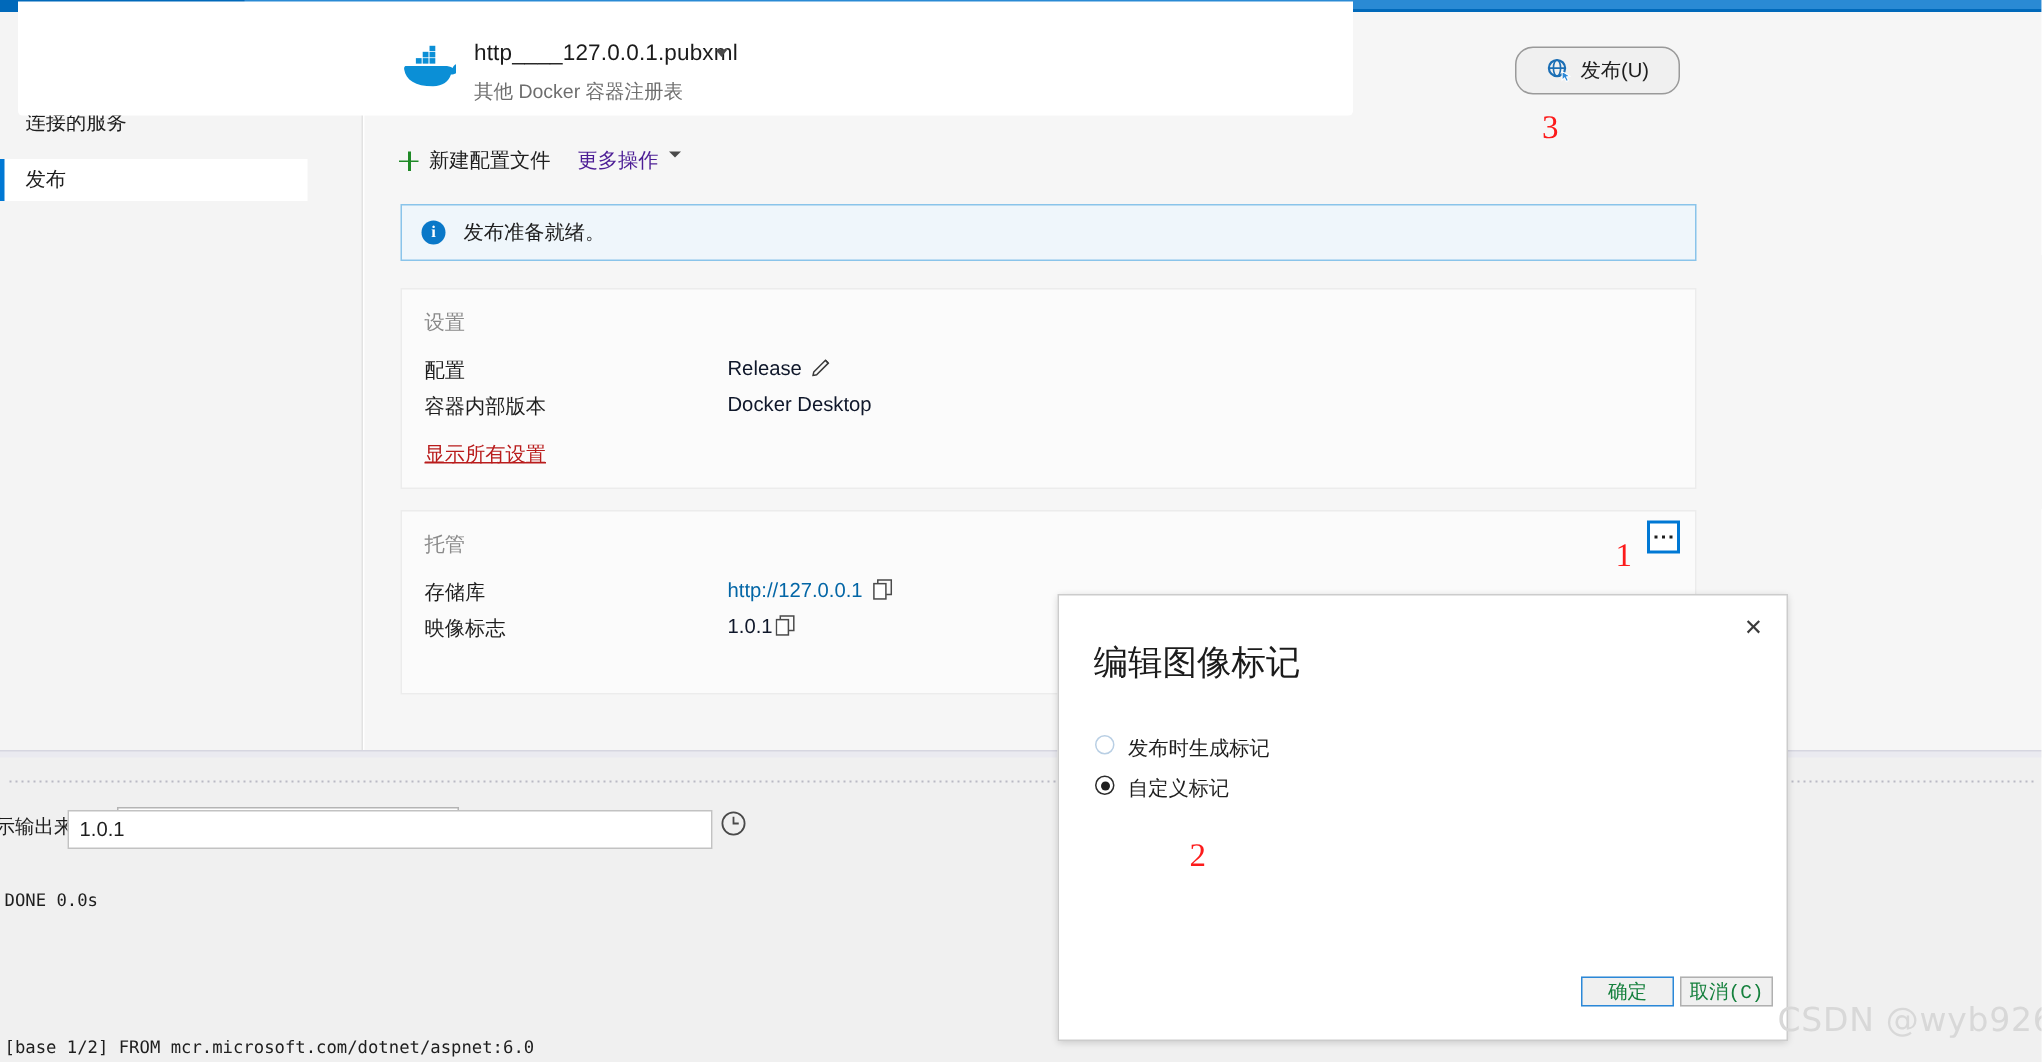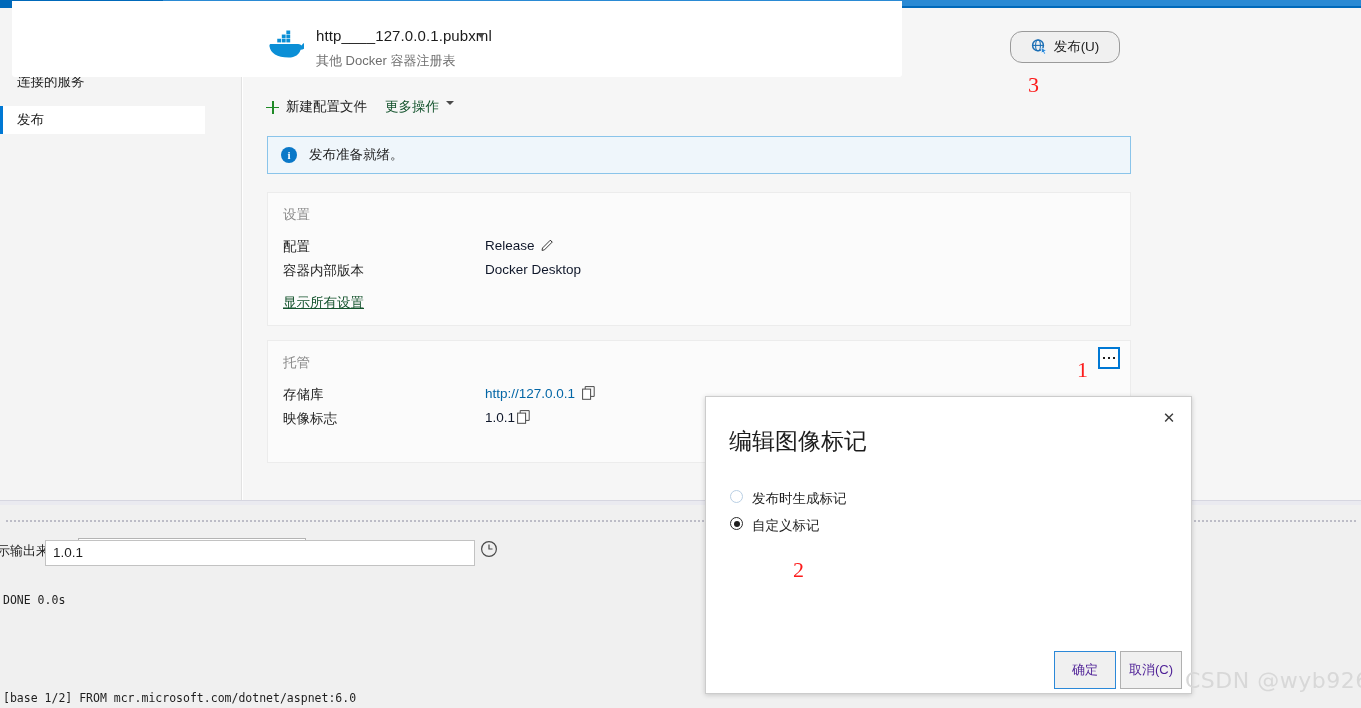--- a/index.html
+++ b/index.html
@@ -84,21 +84,21 @@
     font-size: 13.5px; color: #1e1e1e; cursor: default;
   }
   .plus-ico { position: relative; width: 13px; height: 13px; display: inline-block; }
   .plus-ico::before, .plus-ico::after {
     content: ""; position: absolute; background: #1f8a27;
   }
   .plus-ico::before { left: 6px; top: 0; width: 1.6px; height: 13px; }
   .plus-ico::after { left: 0; top: 6px; width: 13px; height: 1.6px; }
   .tb-more {
     position: absolute; left: 385px; top: 98px; display: flex; align-items: flex-start; gap: 7px;
-    font-size: 13.5px; color: #14532d; cursor: default;
+    font-size: 13.5px; color: #4c1d95; cursor: default;
   }
   .tb-caret { width: 0; height: 0; border-left: 4px solid transparent; border-right: 4px solid transparent; border-top: 4.5px solid #4a4a4a; margin-top: 3px; }
 
   
   .banner {
     position: absolute; left: 267px; top: 136px; width: 864px; height: 38px;
     background: #eff6fb; border: 1px solid #8ac4ea; display: flex; align-items: center;
   }
   .banner-ico {
     width: 16px; height: 16px; border-radius: 50%; background: #0a78c8; margin-left: 13px;
@@ -112,21 +112,21 @@
     position: absolute; left: 267px; width: 864px; background: #fbfbfb; border: 1px solid #ececec;
   }
   .sec-settings { top: 192px; height: 134px; }
   .sec-hosting  { top: 340px; height: 123px; }
   .sec-title {
     position: absolute; left: 15px; top: 13px; font-size: 13.5px; color: #8a8a8a;
   }
   .row-label { position: absolute; left: 15px; font-size: 13.5px; color: #1e1e1e; }
   .row-value { position: absolute; left: 217px; font-size: 13.5px; color: #0f172a; }
   .row-value.link { color: #0366a6; text-decoration: none; cursor: default; }
-  .link-inline { color: #14532d; text-decoration: underline; font-size: 13.5px; cursor: default; }
+  .link-inline { color: #b91c1c; text-decoration: underline; font-size: 13.5px; cursor: default; }
 
   .pencil-ico { position: absolute; width: 14px; height: 14px; }
   .copy-ico { position: absolute; width: 13px; height: 14px; }
 
   .dots-btn {
     position: absolute; left: 1098px; top: 347px; width: 22px; height: 22px;
     background: #ffffff; border: 2px solid #0078d4; display: flex; align-items: center;
     justify-content: center; gap: 2.5px; cursor: default;
   }
   .dots-btn i { width: 2.5px; height: 2.5px; background: #1e1e1e; display: block; border-radius: 0; }
@@ -182,23 +182,24 @@
     content: ""; position: absolute; left: 2.5px; top: 2.5px; width: 6px; height: 6px;
     border-radius: 50%; background: #1e1e1e;
   }
   .radio-lbl { font-size: 13.5px; color: #1e1e1e; }
   .dlg-input {
     position: absolute; left: 45px; top: 540px; width: 430px; height: 26px;
     background: #ffffff; border: 1px solid #c2c2c2; font-size: 13.5px; color: #1e1e1e;
     padding-left: 7px; line-height: 24px;
   }
   .dlg-btn {
-    position: absolute; height: 38px; background: #f0f0f0; border: 1px solid #b0b0b0;
-    font-size: 13px; color: #4c1d95; display: flex; align-items: center; justify-content: center;
+    position: absolute; height: 20px; background: #f0f0f0; border: 1px solid #b0b0b0;
+    font-size: 13px; color: #15803d; display: flex; align-items: center; justify-content: center;
     cursor: default;
+    font-family: Liberation Mono, monospace;
   }
   .dlg-ok { left: 1054px; top: 651px; width: 62px; border: 1px solid #2b88d8; background: #f0f0f0; }
   .dlg-cancel { left: 1120px; top: 651px; width: 62px; }
 
   
   .watermark {
     position: absolute; left: 1185px; top: 668px; font-size: 22px; color: #d8d8d8;
     font-family: "DejaVu Sans", sans-serif; letter-spacing: .5px; white-space: nowrap;
   }
 </style>

